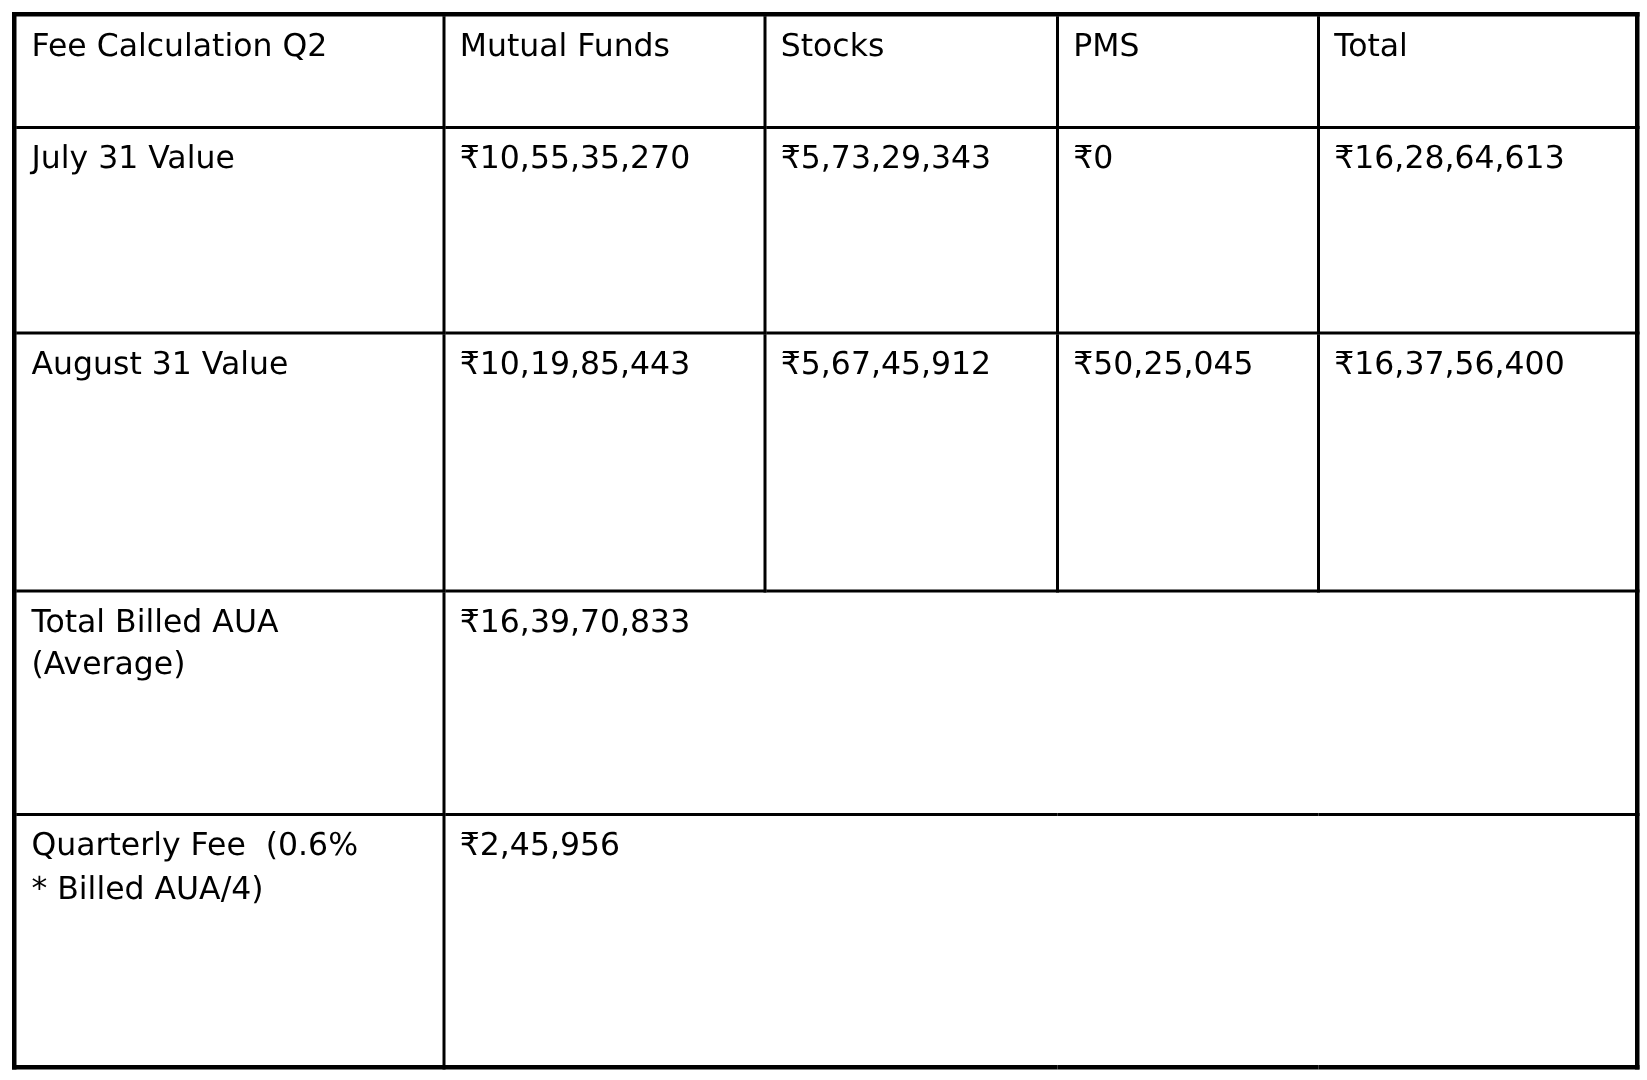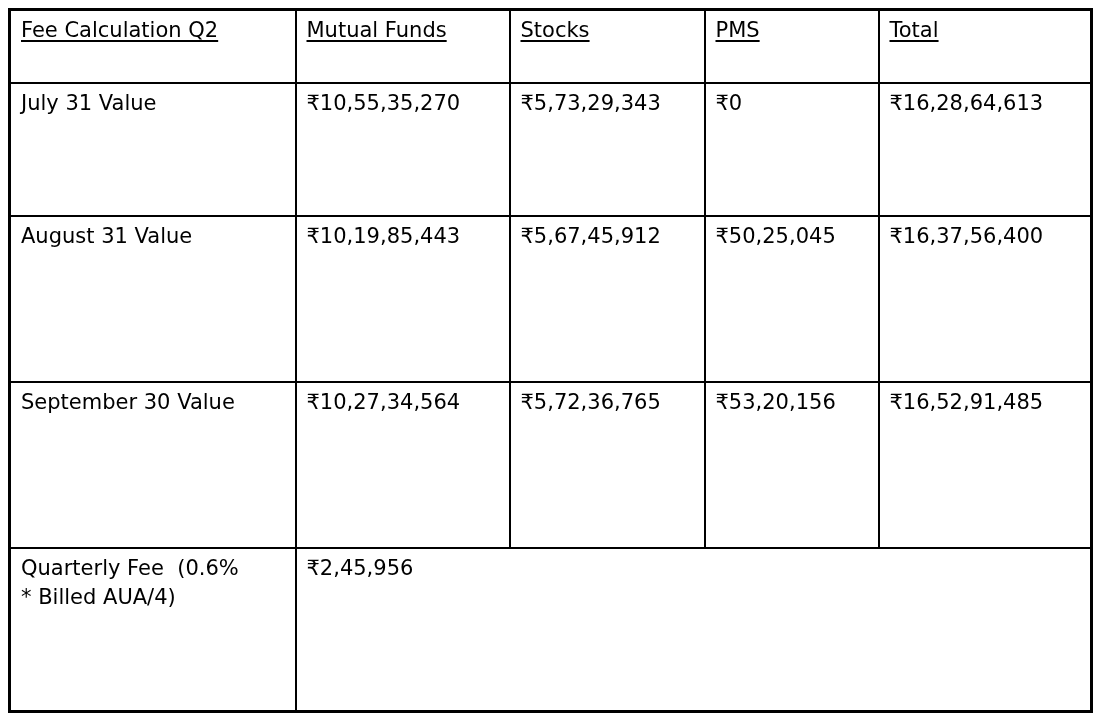--- a/index.html
+++ b/index.html
@@ -35,21 +35,20 @@
   table.fee-table {
     border: 3px solid #000000;
   }
   th.hdr {
     font-weight: bold;
     text-align: center;
     font-size: 21.5px;
     padding-top: 6px;
   }
   th.hdr .u {
-    text-decoration: underline;
     text-decoration-thickness: 2px;
     text-underline-offset: 3px;
   }
   td.num {
     text-align: right;
     white-space: nowrap;
   }
   td.lbl {
     text-align: left;
     white-space: pre-wrap;
@@ -88,28 +87,26 @@
   </tr>
 
   <tr style="height:100px">
     <td class="lbl">August 31 Value</td>
     <td class="num">₹10,19,85,443</td>
     <td class="num">₹5,67,45,912</td>
     <td class="num">₹50,25,045</td>
     <td class="num">₹16,37,56,400</td>
   </tr>
 
-  <tr style="height:100px">
-    <td class="lbl">September 30 Value</td>
-    <td class="num">₹10,27,34,564</td>
-    <td class="num">₹5,72,36,765</td>
-    <td class="num">₹53,20,156</td>
-    <td class="num">₹16,52,91,485</td>
+
+  <tr style="height:87px">
+    <td class="lbl">Total Billed AUA
+(Average)</td>
+    <td class="num" colspan="4">₹16,39,70,833</td>
   </tr>
-
 
   <tr style="height:98px">
     <td class="lbl">Quarterly Fee  (0.6%
 * Billed AUA/4)</td>
     <td class="num" colspan="4">₹2,45,956</td>
   </tr>
 
 
 </tbody>
   </table>

